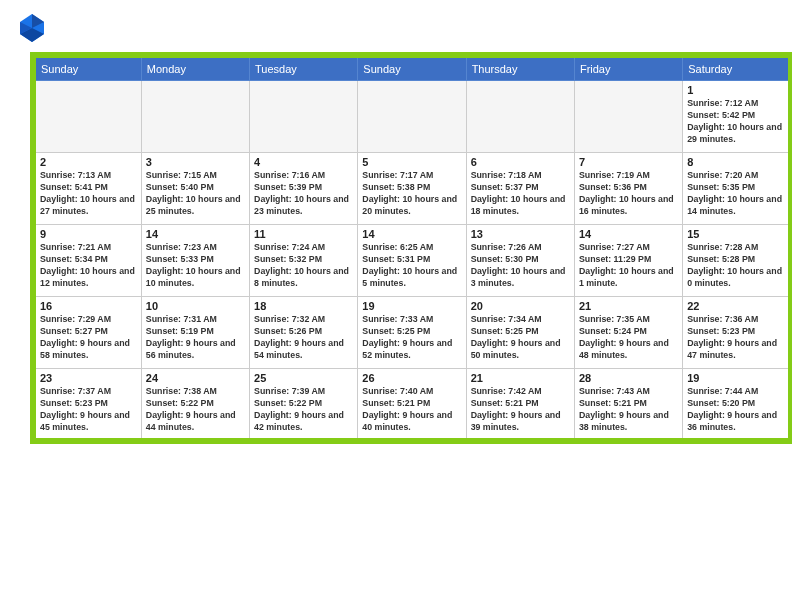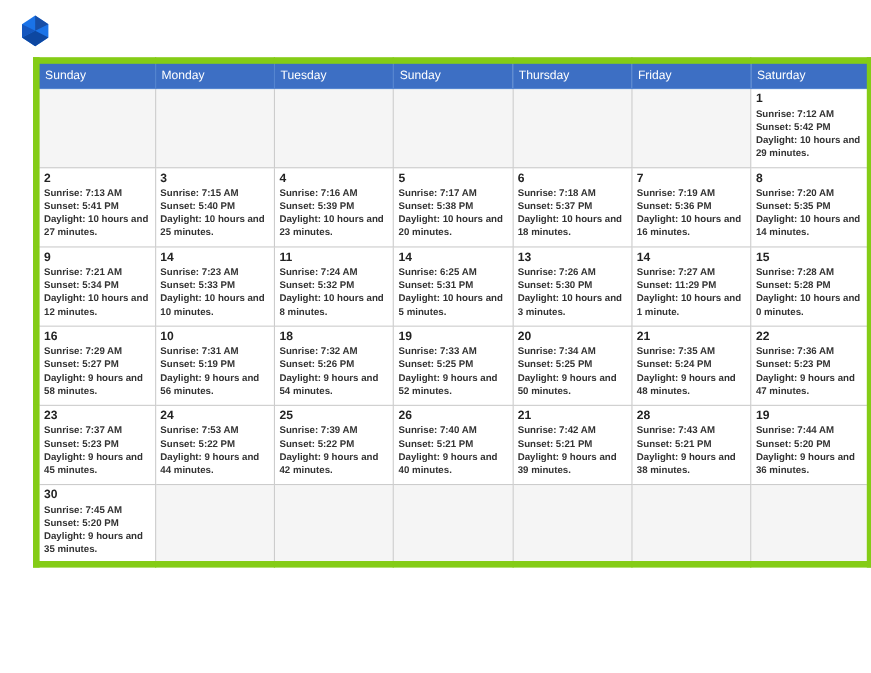--- a/index.html
+++ b/index.html
@@ -304,21 +304,21 @@
         <tr>
           <td>
             <span class="day-num">23</span>
             <div class="day-info">Sunrise: 7:37 AM
 Sunset: 5:23 PM
 Daylight: 9 hours
 and 45 minutes.</div>
           </td>
           <td>
             <span class="day-num">24</span>
-            <div class="day-info">Sunrise: 7:53 AM
+            <div class="day-info">Sunrise: 7:38 AM
 Sunset: 5:22 PM
 Daylight: 9 hours
 and 44 minutes.</div>
           </td>
           <td>
             <span class="day-num">25</span>
             <div class="day-info">Sunrise: 7:39 AM
 Sunset: 5:22 PM
 Daylight: 9 hours
 and 42 minutes.</div>
@@ -344,31 +344,16 @@
 Daylight: 9 hours
 and 38 minutes.</div>
           </td>
           <td>
             <span class="day-num">19</span>
             <div class="day-info">Sunrise: 7:44 AM
 Sunset: 5:20 PM
 Daylight: 9 hours
 and 36 minutes.</div>
           </td>
-        </tr>
-        <tr class="last-row">
-          <td>
-            <span class="day-num">30</span>
-            <div class="day-info">Sunrise: 7:45 AM
-Sunset: 5:20 PM
-Daylight: 9 hours
-and 35 minutes.</div>
-          </td>
-          <td class="empty"></td>
-          <td class="empty"></td>
-          <td class="empty"></td>
-          <td class="empty"></td>
-          <td class="empty"></td>
-          <td class="empty"></td>
         </tr>
       </tbody>
   </table>
 </div>
 
 </body></html>

